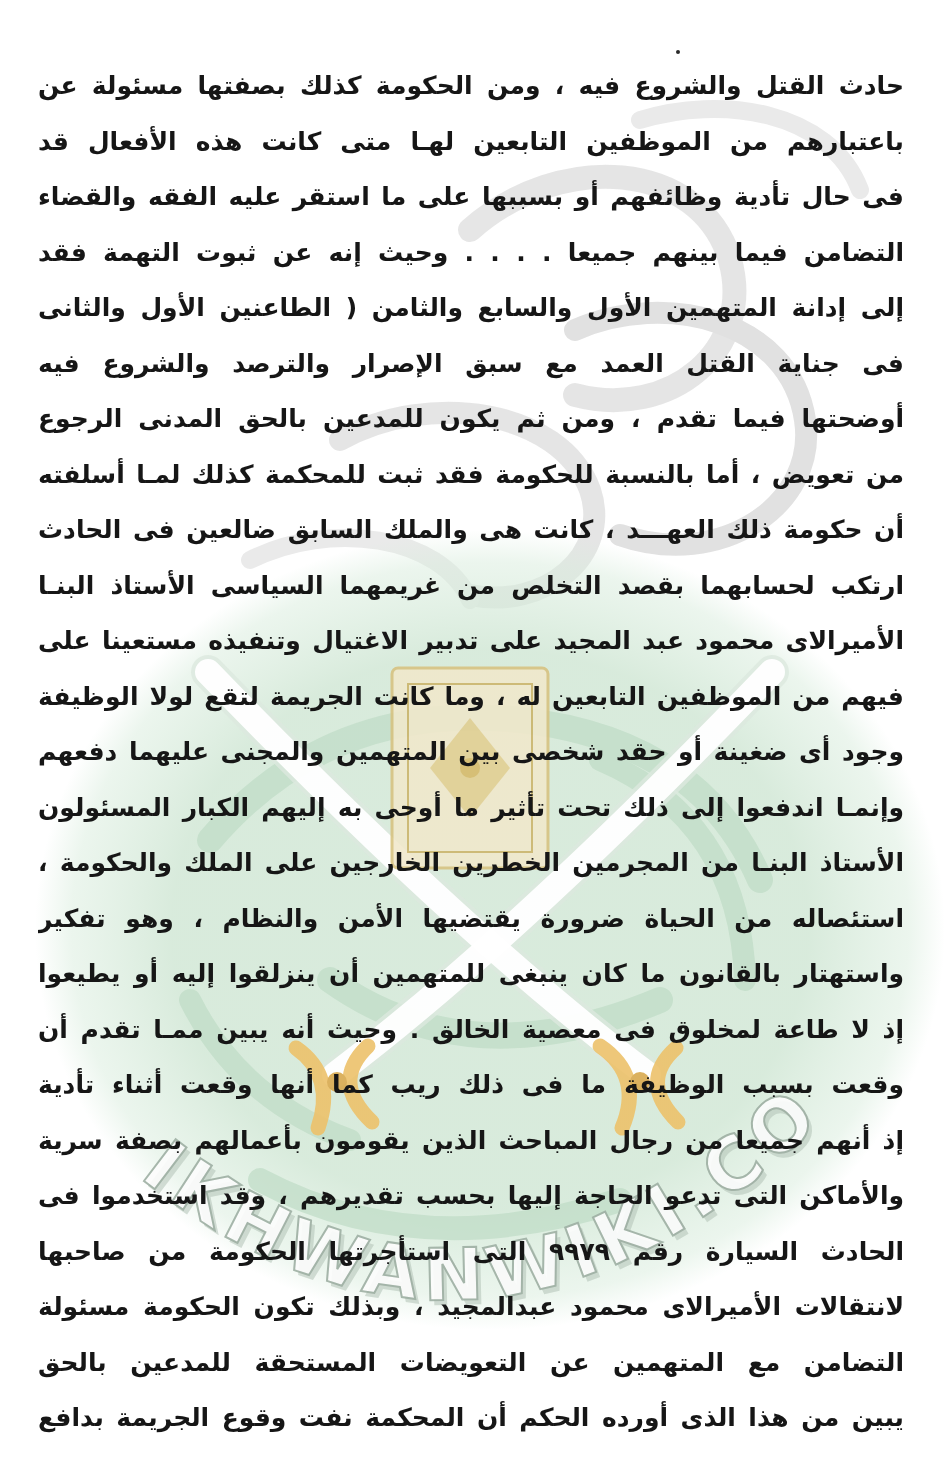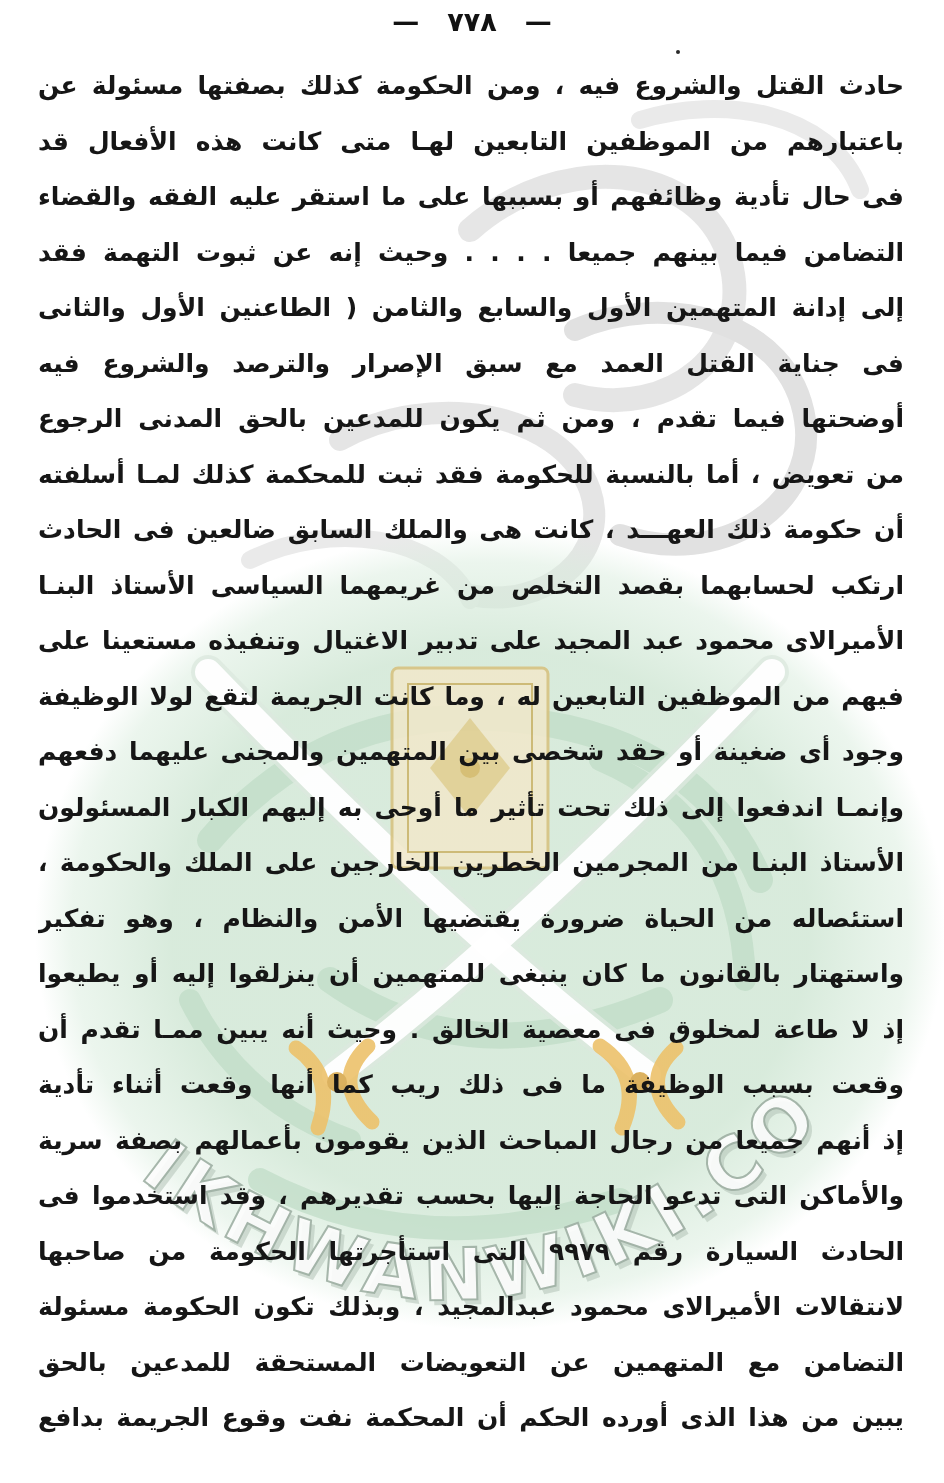--- a/index.html
+++ b/index.html
@@ -101,23 +101,20 @@
             <textPath href="#archPath" startOffset="14">IKHWANWIKI.COM</textPath>
           </text>
         </g>
         <text fill="#fdfdfd" stroke="#9fb0a4" stroke-width="2" opacity="0.9">
           <textPath href="#archPath" startOffset="14">IKHWANWIKI.COM</textPath>
         </text>
       </g>
     </svg>
   </div>
 
-  <div class="page-number">
-    <span>—</span><span>٧٧٨</span><span>—</span>
-  </div>
 
   <div class="speck"></div>
 
   <div class="text-block" dir="rtl">
     <p class="line">حادث القتل والشروع فيه ، ومن الحكومة كذلك بصفتها مسئولة عن أفعالهم</p>
     <p class="line">باعتبارهم من الموظفين التابعين لهـا متى كانت هذه الأفعال قد وقعت منهم</p>
     <p class="line">فى حال تأدية وظائفهم أو بسببها على ما استقر عليه الفقه والقضاء وذلك بطريق</p>
     <p class="line">التضامن فيما بينهم جميعا . . . . وحيث إنه عن ثبوت التهمة فقد انتهت المحكمة</p>
     <p class="line">إلى إدانة المتهمين الأول والسابع والثامن ( الطاعنين الأول والثانى والثالث )</p>
     <p class="line">فى جناية القتل العمد مع سبق الإصرار والترصد والشروع فيه للأسباب التى</p>

